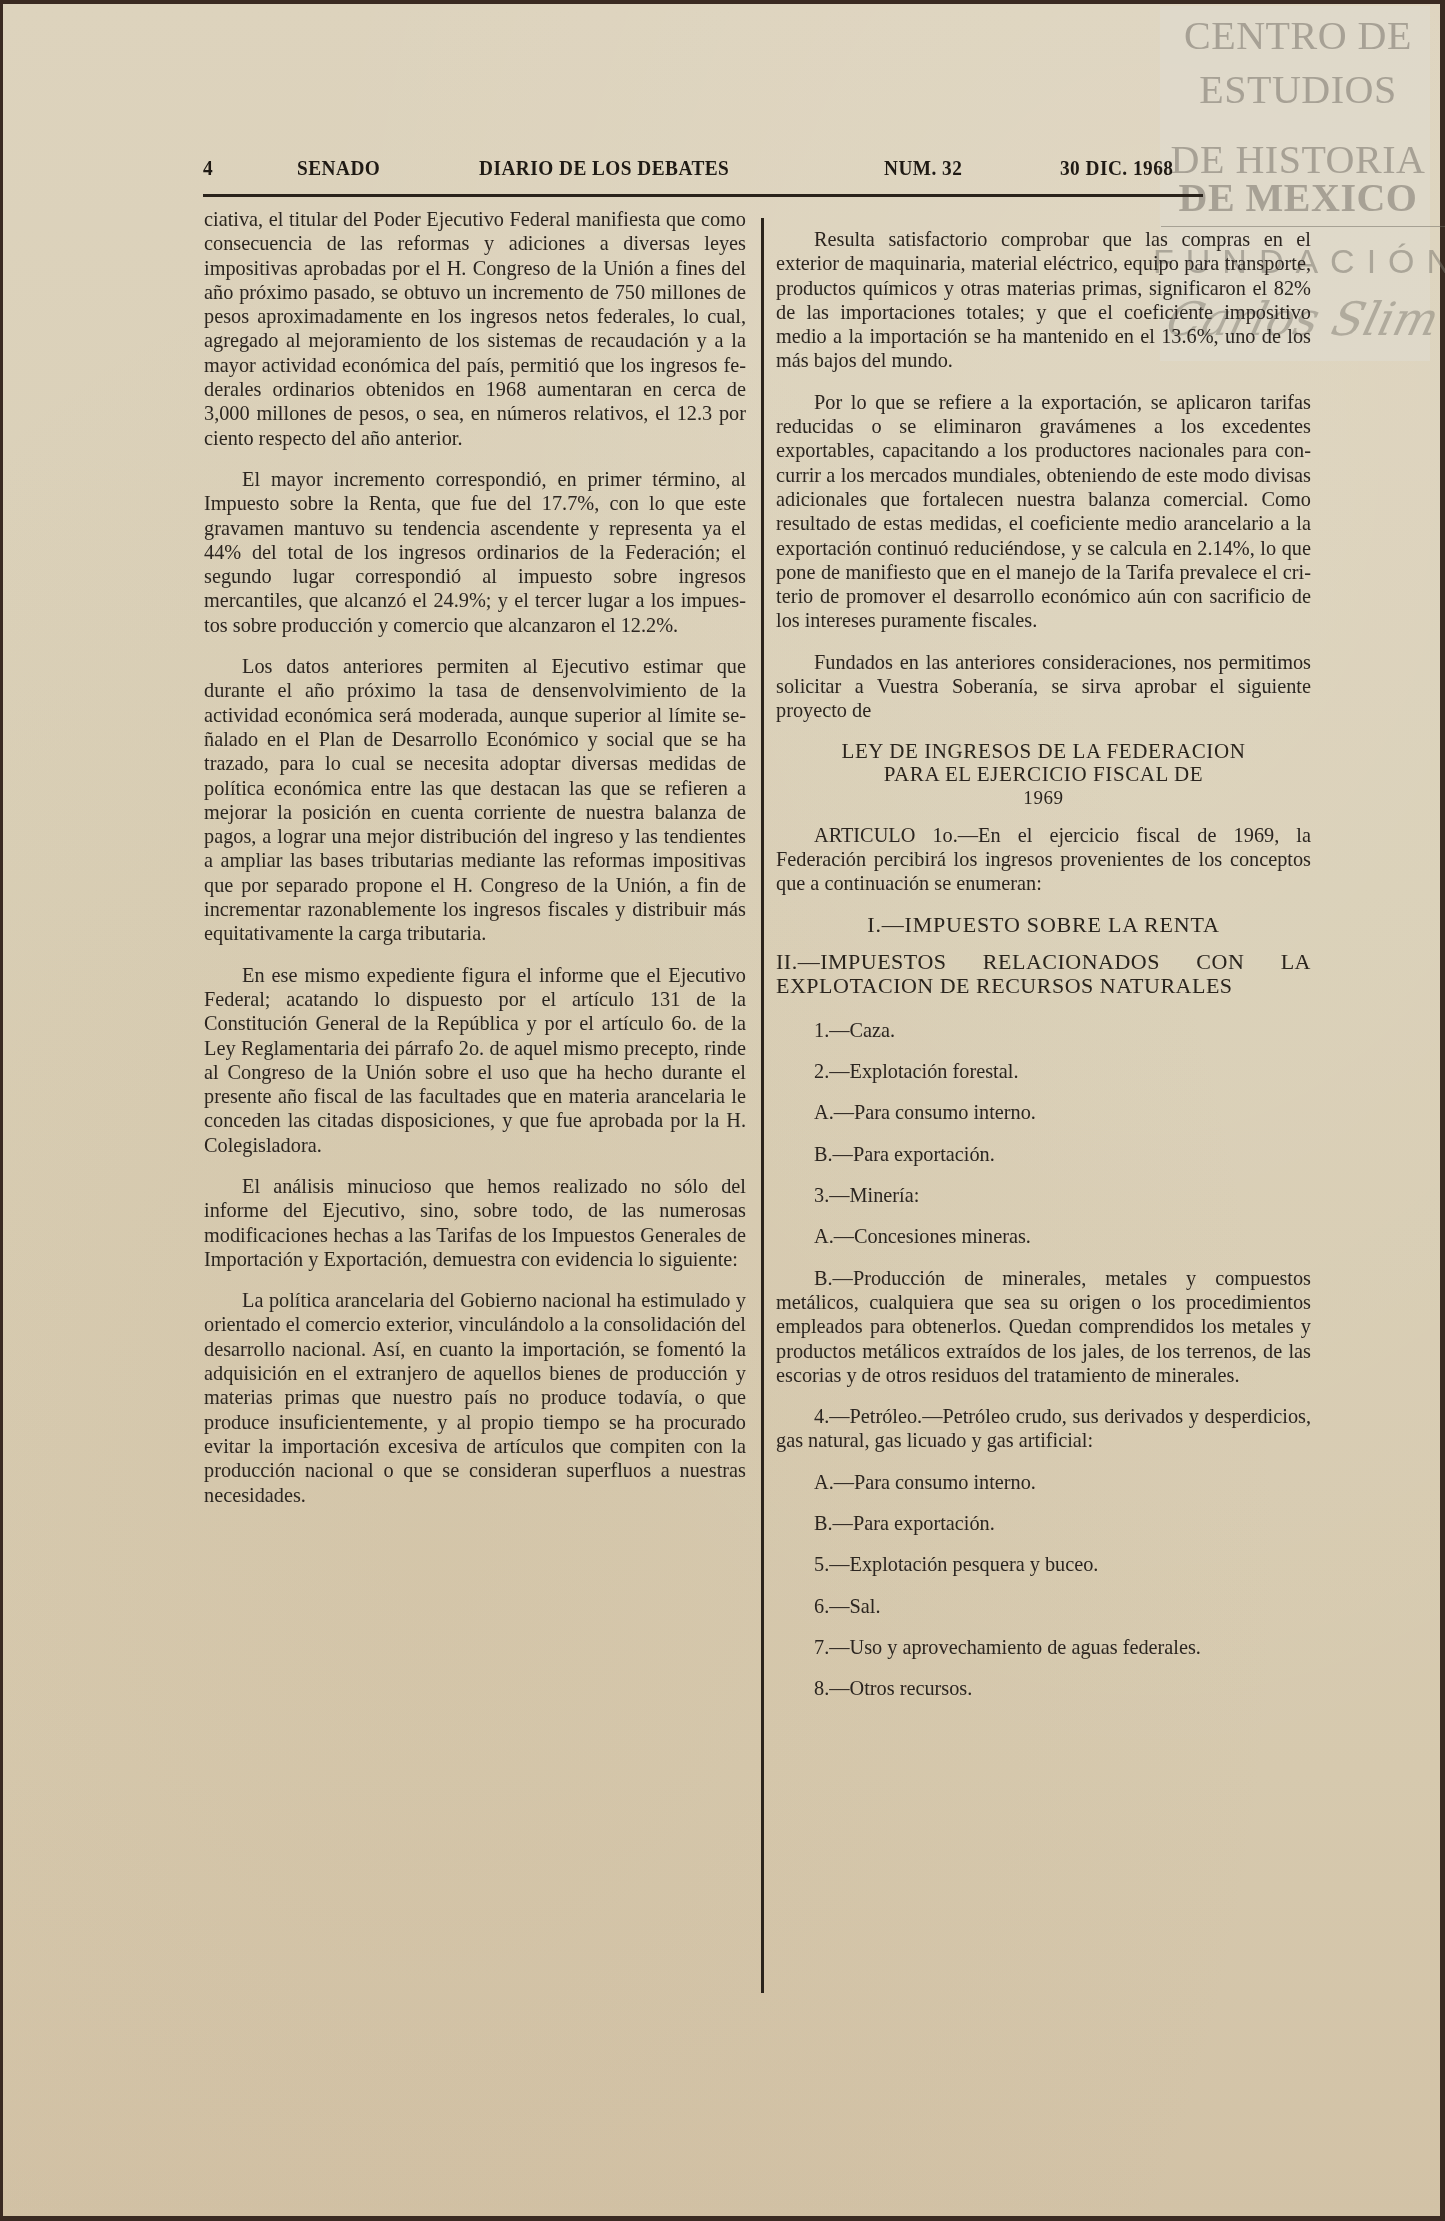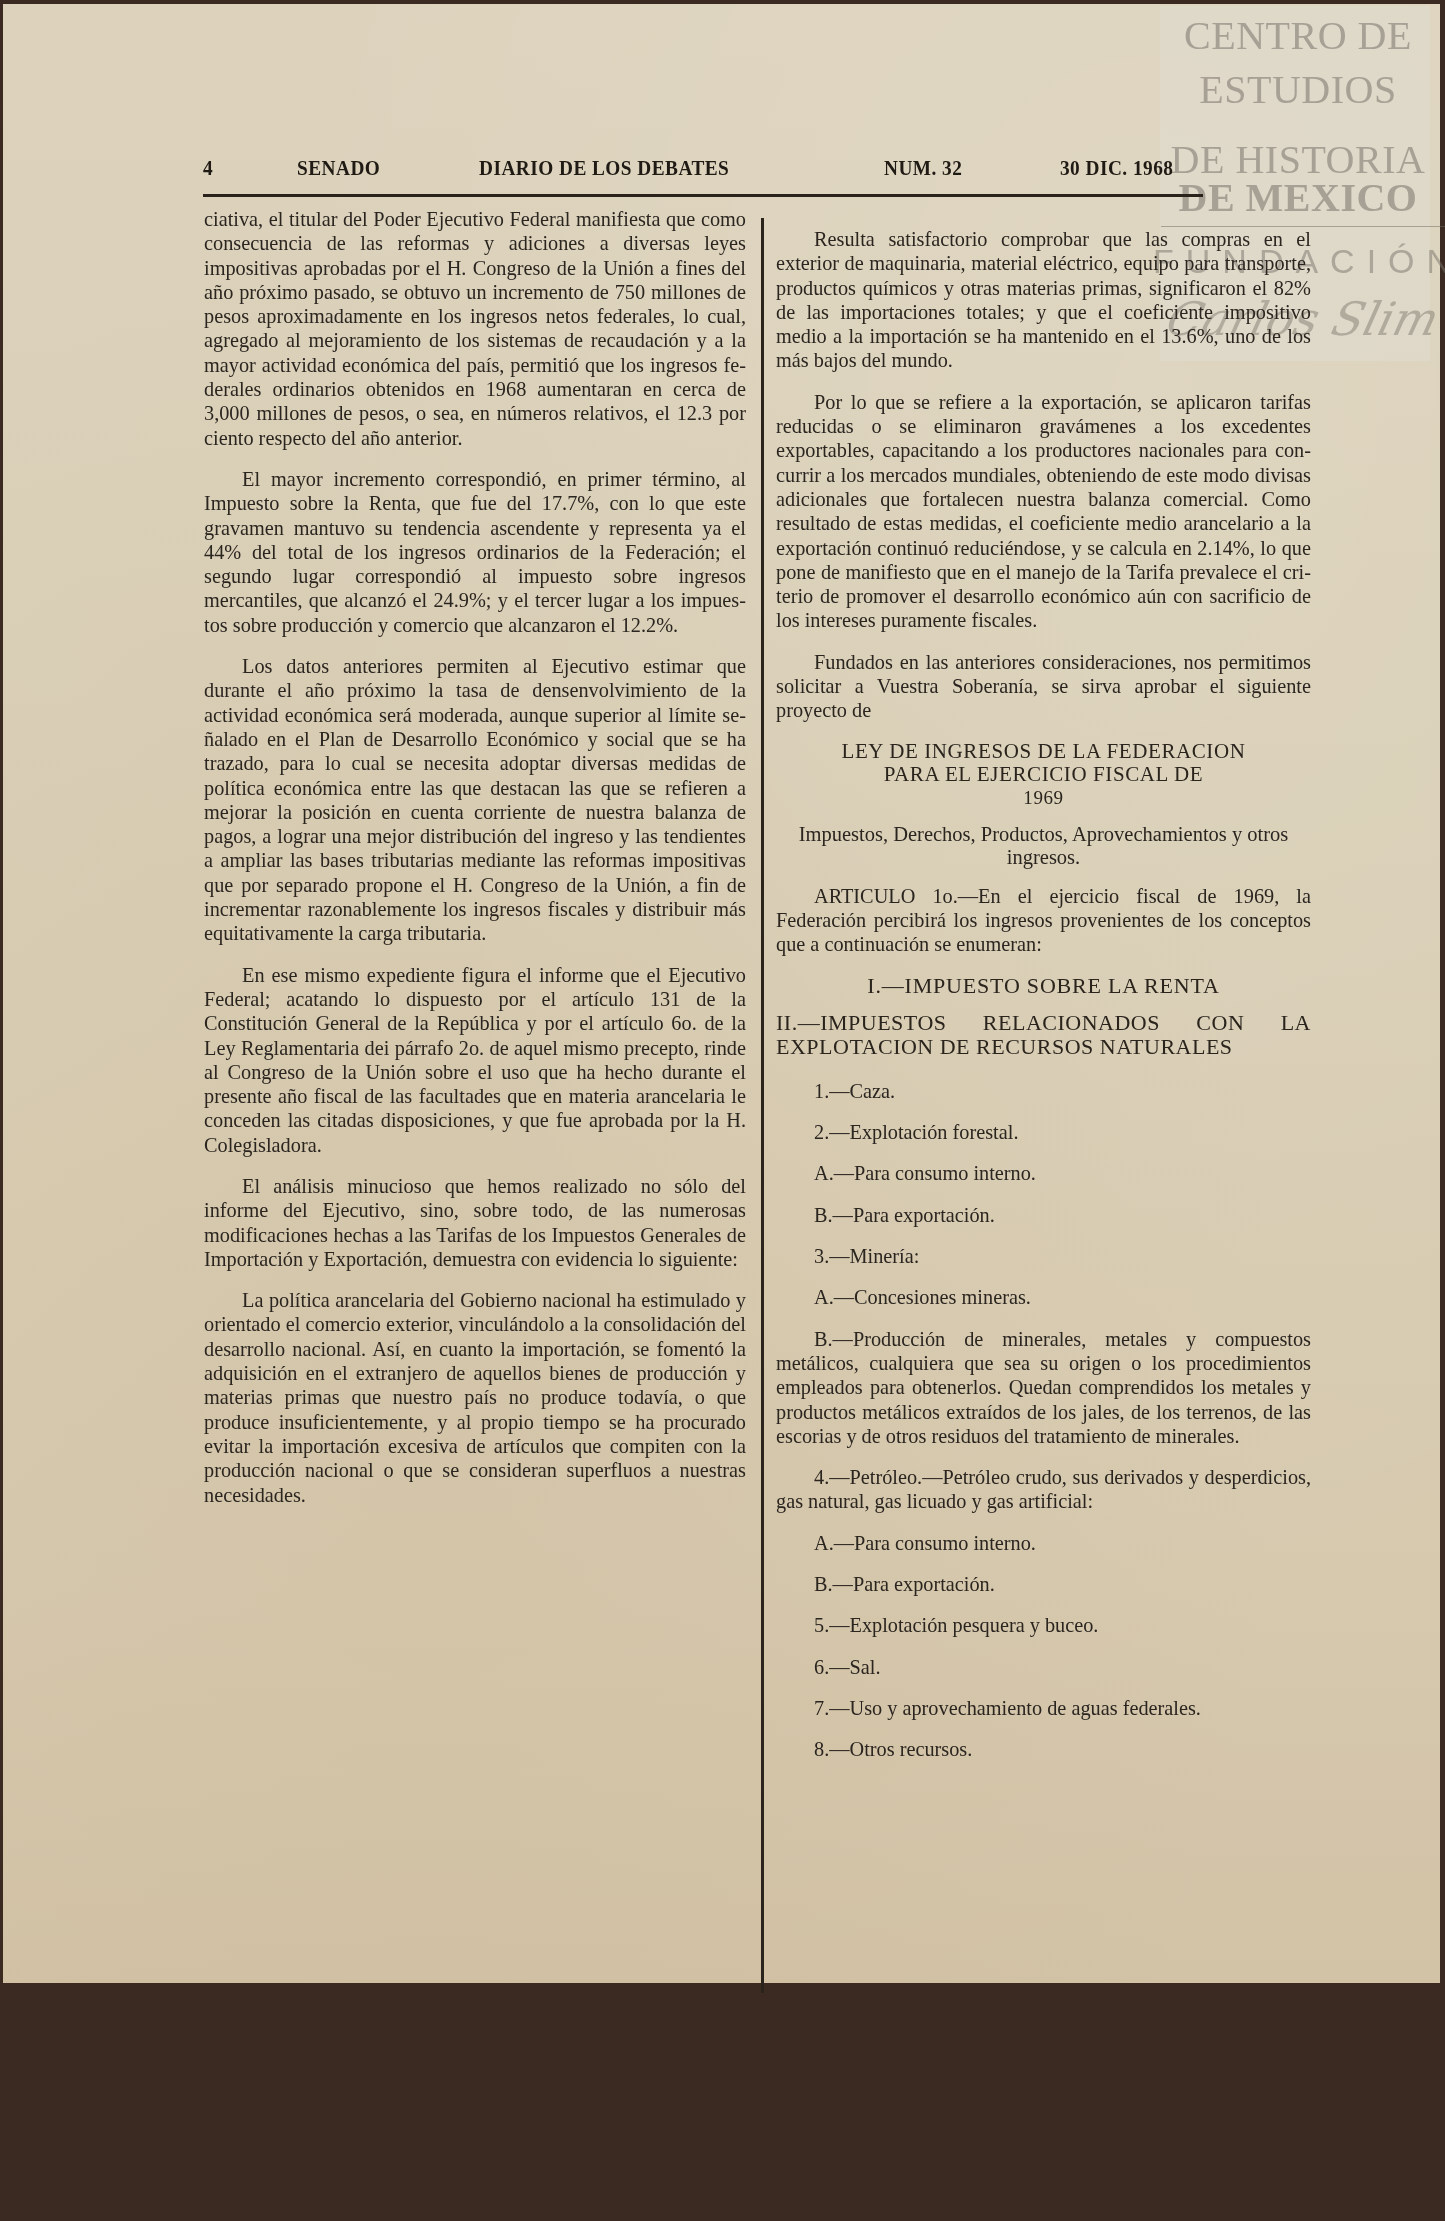--- a/index.html
+++ b/index.html
@@ -3,21 +3,21 @@
 <meta charset="utf-8">
 <style>
   html, body { margin: 0; padding: 0; }
   body {
     width: 1445px; height: 2221px; overflow: hidden;
     background: #3a2a22;
     position: relative;
     font-family: "Liberation Serif", "DejaVu Serif", serif;
   }
   .page {
-    position: absolute; left: 3px; top: 4px; width: 1437px; height: 1979px;
+    position: absolute; left: 3px; top: 4px; width: 1437px; height: 2212px;
     background: linear-gradient(180deg, #ddd3bd 0%, #d9cfb6 40%, #d6c9ae 80%, #d2c2a6 100%);
   }
   .page::before {
     content: ""; position: absolute; inset: 0;
     background: radial-gradient(ellipse at 30% 70%, rgba(190,160,120,0.12), transparent 60%),
                 radial-gradient(ellipse at 80% 20%, rgba(255,255,255,0.10), transparent 55%);
     pointer-events: none;
   }
   
   .header {
@@ -127,21 +127,20 @@
     <p>Resulta satisfactorio comprobar que las com­pras en el exterior de maquinaria, material eléctrico, equipo para transporte, productos químicos y otras materias primas, significaron el 82% de las importaciones totales; y que el coeficiente impositivo medio a la importación se ha mantenido en el 13.6%, uno de los más bajos del mundo.</p>
     <p>Por lo que se refiere a la exportación, se aplicaron tarifas reducidas o se eliminaron gra­vámenes a los excedentes exportables, capaci­tando a los productores nacionales para con­currir a los mercados mundiales, obteniendo de este modo divisas adicionales que fortalecen nuestra balanza comercial. Como resultado de estas medidas, el coeficiente medio arancelario a la exportación continuó reduciéndose, y se calcula en 2.14%, lo que pone de manifiesto que en el manejo de la Tarifa prevalece el cri­terio de promover el desarrollo económico aún con sacrificio de los intereses puramente fis­cales.</p>
     <p>Fundados en las anteriores consideraciones, nos permitimos solicitar a Vuestra Soberanía, se sirva aprobar el siguiente proyecto de</p>
 
     <div class="ley-title">
       <div>LEY DE INGRESOS DE LA FEDERACION</div>
       <div>PARA EL EJERCICIO FISCAL DE</div>
       <div class="year">1969</div>
     </div>
 
-    <div class="subtitle">Impuestos, Derechos, Productos, Aprovecha­mientos y otros ingresos.</div>
 
     <p>ARTICULO 1o.—En el ejercicio fiscal de 1969, la Federación percibirá los ingresos pro­venientes de los conceptos que a continuación se enumeran:</p>
 
     <div class="section">I.—IMPUESTO SOBRE LA RENTA</div>
     <div class="section2">II.—IMPUESTOS RELACIONADOS CON LA EXPLOTACION DE RECURSOS NATURALES</div>
 
     <div class="item">1.—Caza.</div>
     <div class="item">2.—Explotación forestal.</div>
     <div class="item">A.—Para consumo interno.</div>
     <div class="item">B.—Para exportación.</div>

